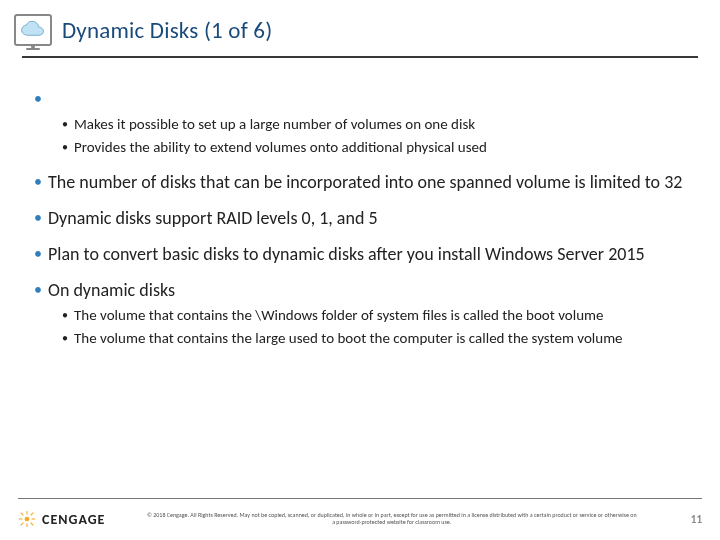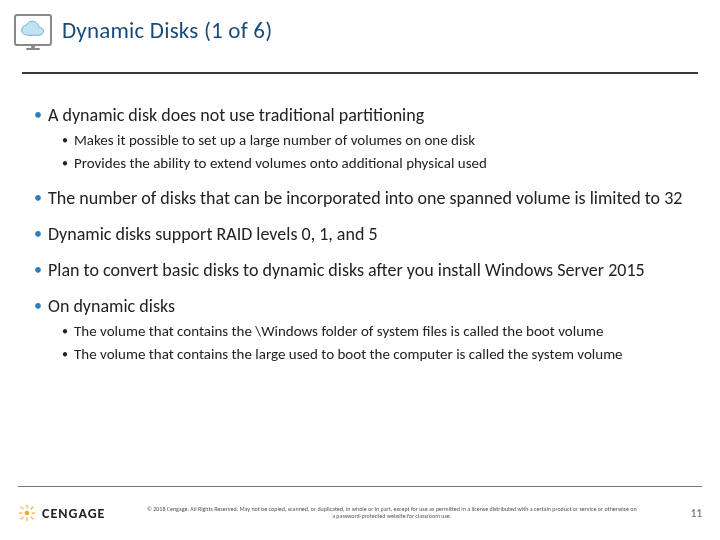--- a/index.html
+++ b/index.html
@@ -1,41 +1,41 @@
 <!DOCTYPE html>
 <html><head>
 <meta charset="utf-8">
 <style>
   * { box-sizing: border-box; margin: 0; padding: 0; }
   html, body { width: 720px; height: 540px; font-family: Calibri, "Segoe UI", Arial, sans-serif; background: #fff; color: #222; overflow: hidden; }
   .slide { width: 720px; height: 540px; position: relative; display: flex; flex-direction: column; }
 
   
-  .header-row { display: flex; align-items: center; padding: 14px 28px 26px 14px; }
+  .header-row { display: flex; align-items: center; padding: 14px 28px 10px 14px; }
   .icon-box { width: 38px; height: 32px; border: 2px solid #888; border-radius: 3px; background: #fff; display: flex; align-items: center; justify-content: center; margin-right: 10px; position: relative; }
   .icon-stand { width: 14px; height: 2px; background: #888; position: absolute; bottom: -6px; left: 50%; transform: translateX(-50%); border-radius: 1px; }
   .icon-stand::before { content:""; position:absolute; width:4px; height:4px; background:#888; top:-4px; left:5px; border-radius:1px; }
   .title { font-size: 23px; font-weight: 400; color: #1a4a7a; letter-spacing: 0.2px; }
   .hr-wrap { padding: 0 22px; }
   .hr-top { border: 0; border-top: 2px solid #222; opacity: 0.9; }
 
   
   .body { padding: 30px 34px 0 34px; flex: 1; }
   ul.top { list-style: none; }
   ul.top > li { margin-bottom: 14px; }
   ul.top > li > .row { display: flex; align-items: flex-start; }
   .dot { color: #2f7fbf; font-size: 16px; line-height: 22px; margin-right: 6px; }
   .top-text { font-size: 18px; line-height: 22px; color: #222; }
   ul.sub { list-style: none; margin-top: 4px; margin-left: 28px; }
   ul.sub > li { display: flex; align-items: flex-start; margin-bottom: 3px; }
   .sub-dot { color: #222; font-size: 12px; line-height: 20px; margin-right: 6px; }
   .sub-text { font-size: 15px; font-weight: 400; line-height: 20px; color: #222; }
 
   
-  .footer { position: absolute; left: 0; right: 0; bottom: 0; height: 54px; display: flex; align-items: center; padding: 0 18px; }
+  .footer { position: absolute; left: 0; right: 0; bottom: 0; height: 42px; display: flex; align-items: center; padding: 0 18px; }
   .footer::before { content:""; position:absolute; left:18px; right:18px; top:0; border-top:1px solid #777; }
   .logo-wrap { display:flex; align-items:center; gap:6px; }
   .logo-burst { width:18px; height:18px; position:relative; }
   .logo-burst svg { display:block; }
   .brand { font-size: 14px; font-weight: 600; letter-spacing: 1px; color: #222; }
   .copyright { flex: 1; text-align: center; font-size: 6px; color: #555; line-height: 1.2; padding: 0 40px; }
   .page-num { font-size: 11px; color: #888; width: 24px; text-align: right; font-weight: bold; }
 
   
   .cloud-svg { width: 28px; height: 20px; }
@@ -56,21 +56,20 @@
   </div>
   <div class="hr-wrap">
       <hr class="hr-top">
     </div>
 
   <div class="body">
     <ul class="top">
       <li>
         <div class="row">
             <span class="dot">•</span>
-            <span class="top-text">A dynamic disk does not use traditional partitioning</span>
           </div>
         <ul class="sub">
           <li>
               <span class="sub-dot">•</span>
               <span class="sub-text">Makes it possible to set up a large number of volumes on one disk</span>
             </li>
           <li>
               <span class="sub-dot">•</span>
               <span class="sub-text">Provides the ability to extend volumes onto additional physical used</span>
             </li>

